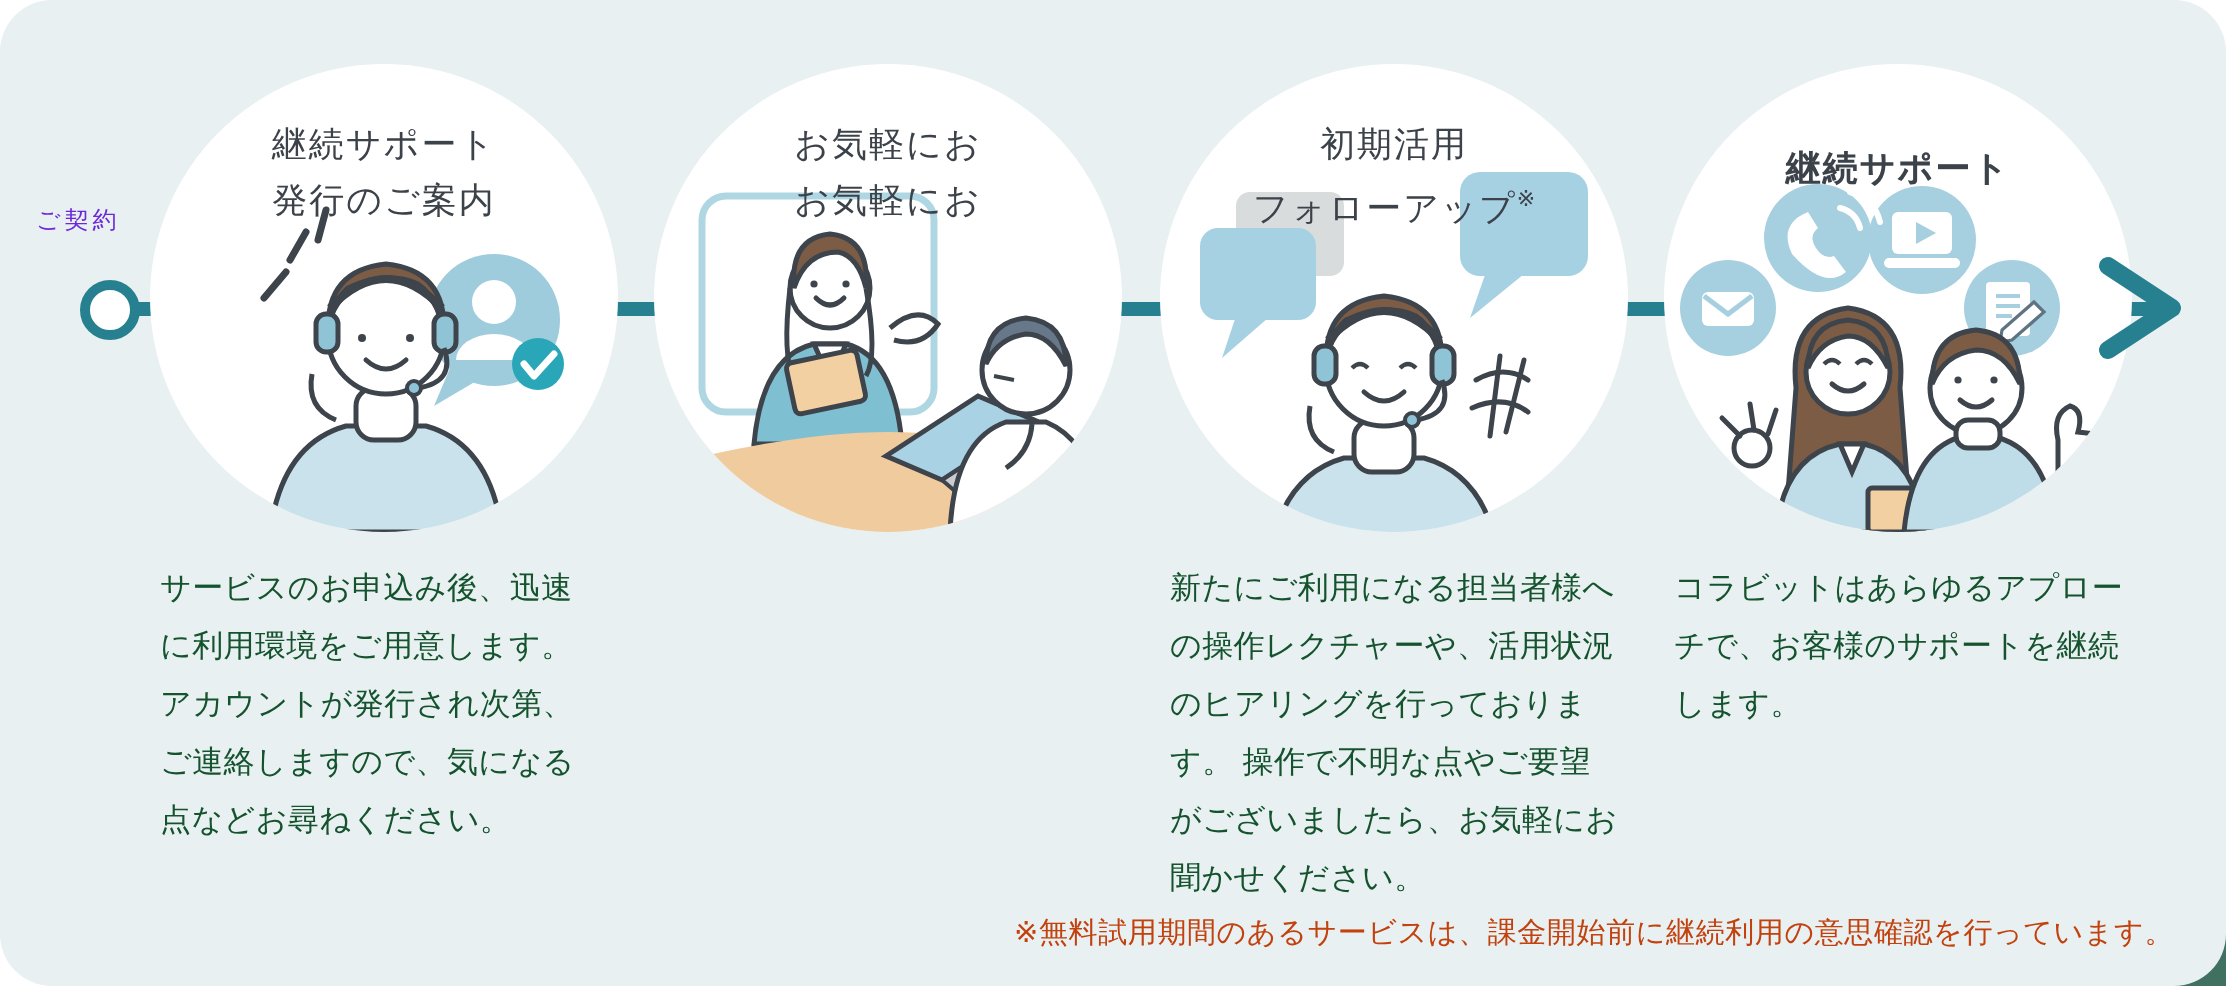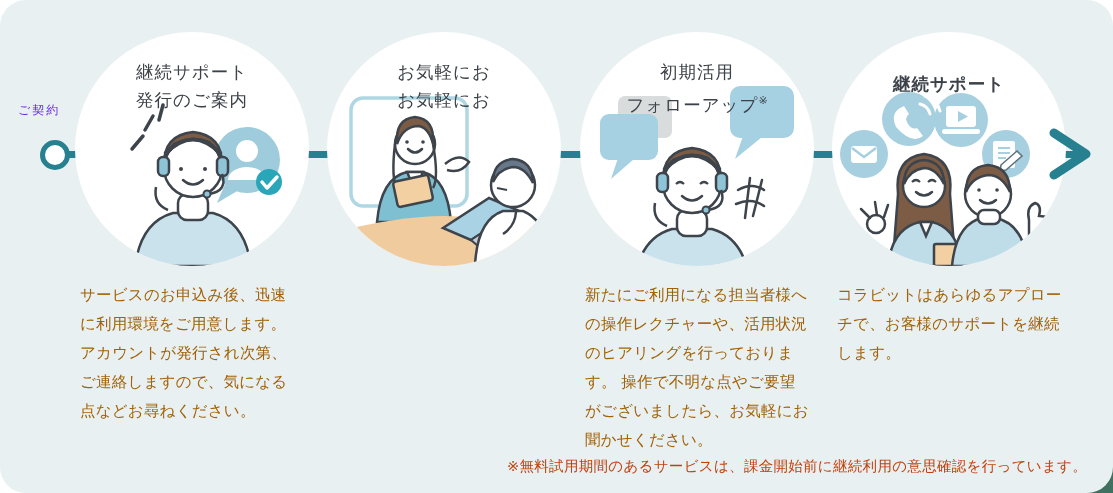--- a/index.html
+++ b/index.html
@@ -34,21 +34,21 @@
   .illus { position:absolute; inset:0; z-index:1; }
   .title {
     position:absolute; top:26px; left:0; right:0; z-index:2; margin:0;
     text-align:center; font-size:17.5px; line-height:28px; font-weight:500;
     color:#3C4249; letter-spacing:1px;
   }
   .title.single { top:38px;font-weight:bold; }
   .title sup { font-size:11px; letter-spacing:0; }
   .desc {
     margin:14px 0 0; padding-left:6px; font-size:15.5px; line-height:29px;
-    color:#a16207; white-space:pre-line; letter-spacing:0.2px;
+    color:#14532d; white-space:pre-line; letter-spacing:0.2px;
   }
   .footnote {
     position:absolute; right:26px; bottom:17px; margin:0; z-index:3;
     font-size:14.5px; color:#c2410c; letter-spacing:0.3px;
   }
 </style>
 </head>
 <body>
 
 <div class="corner-accent"></div>

